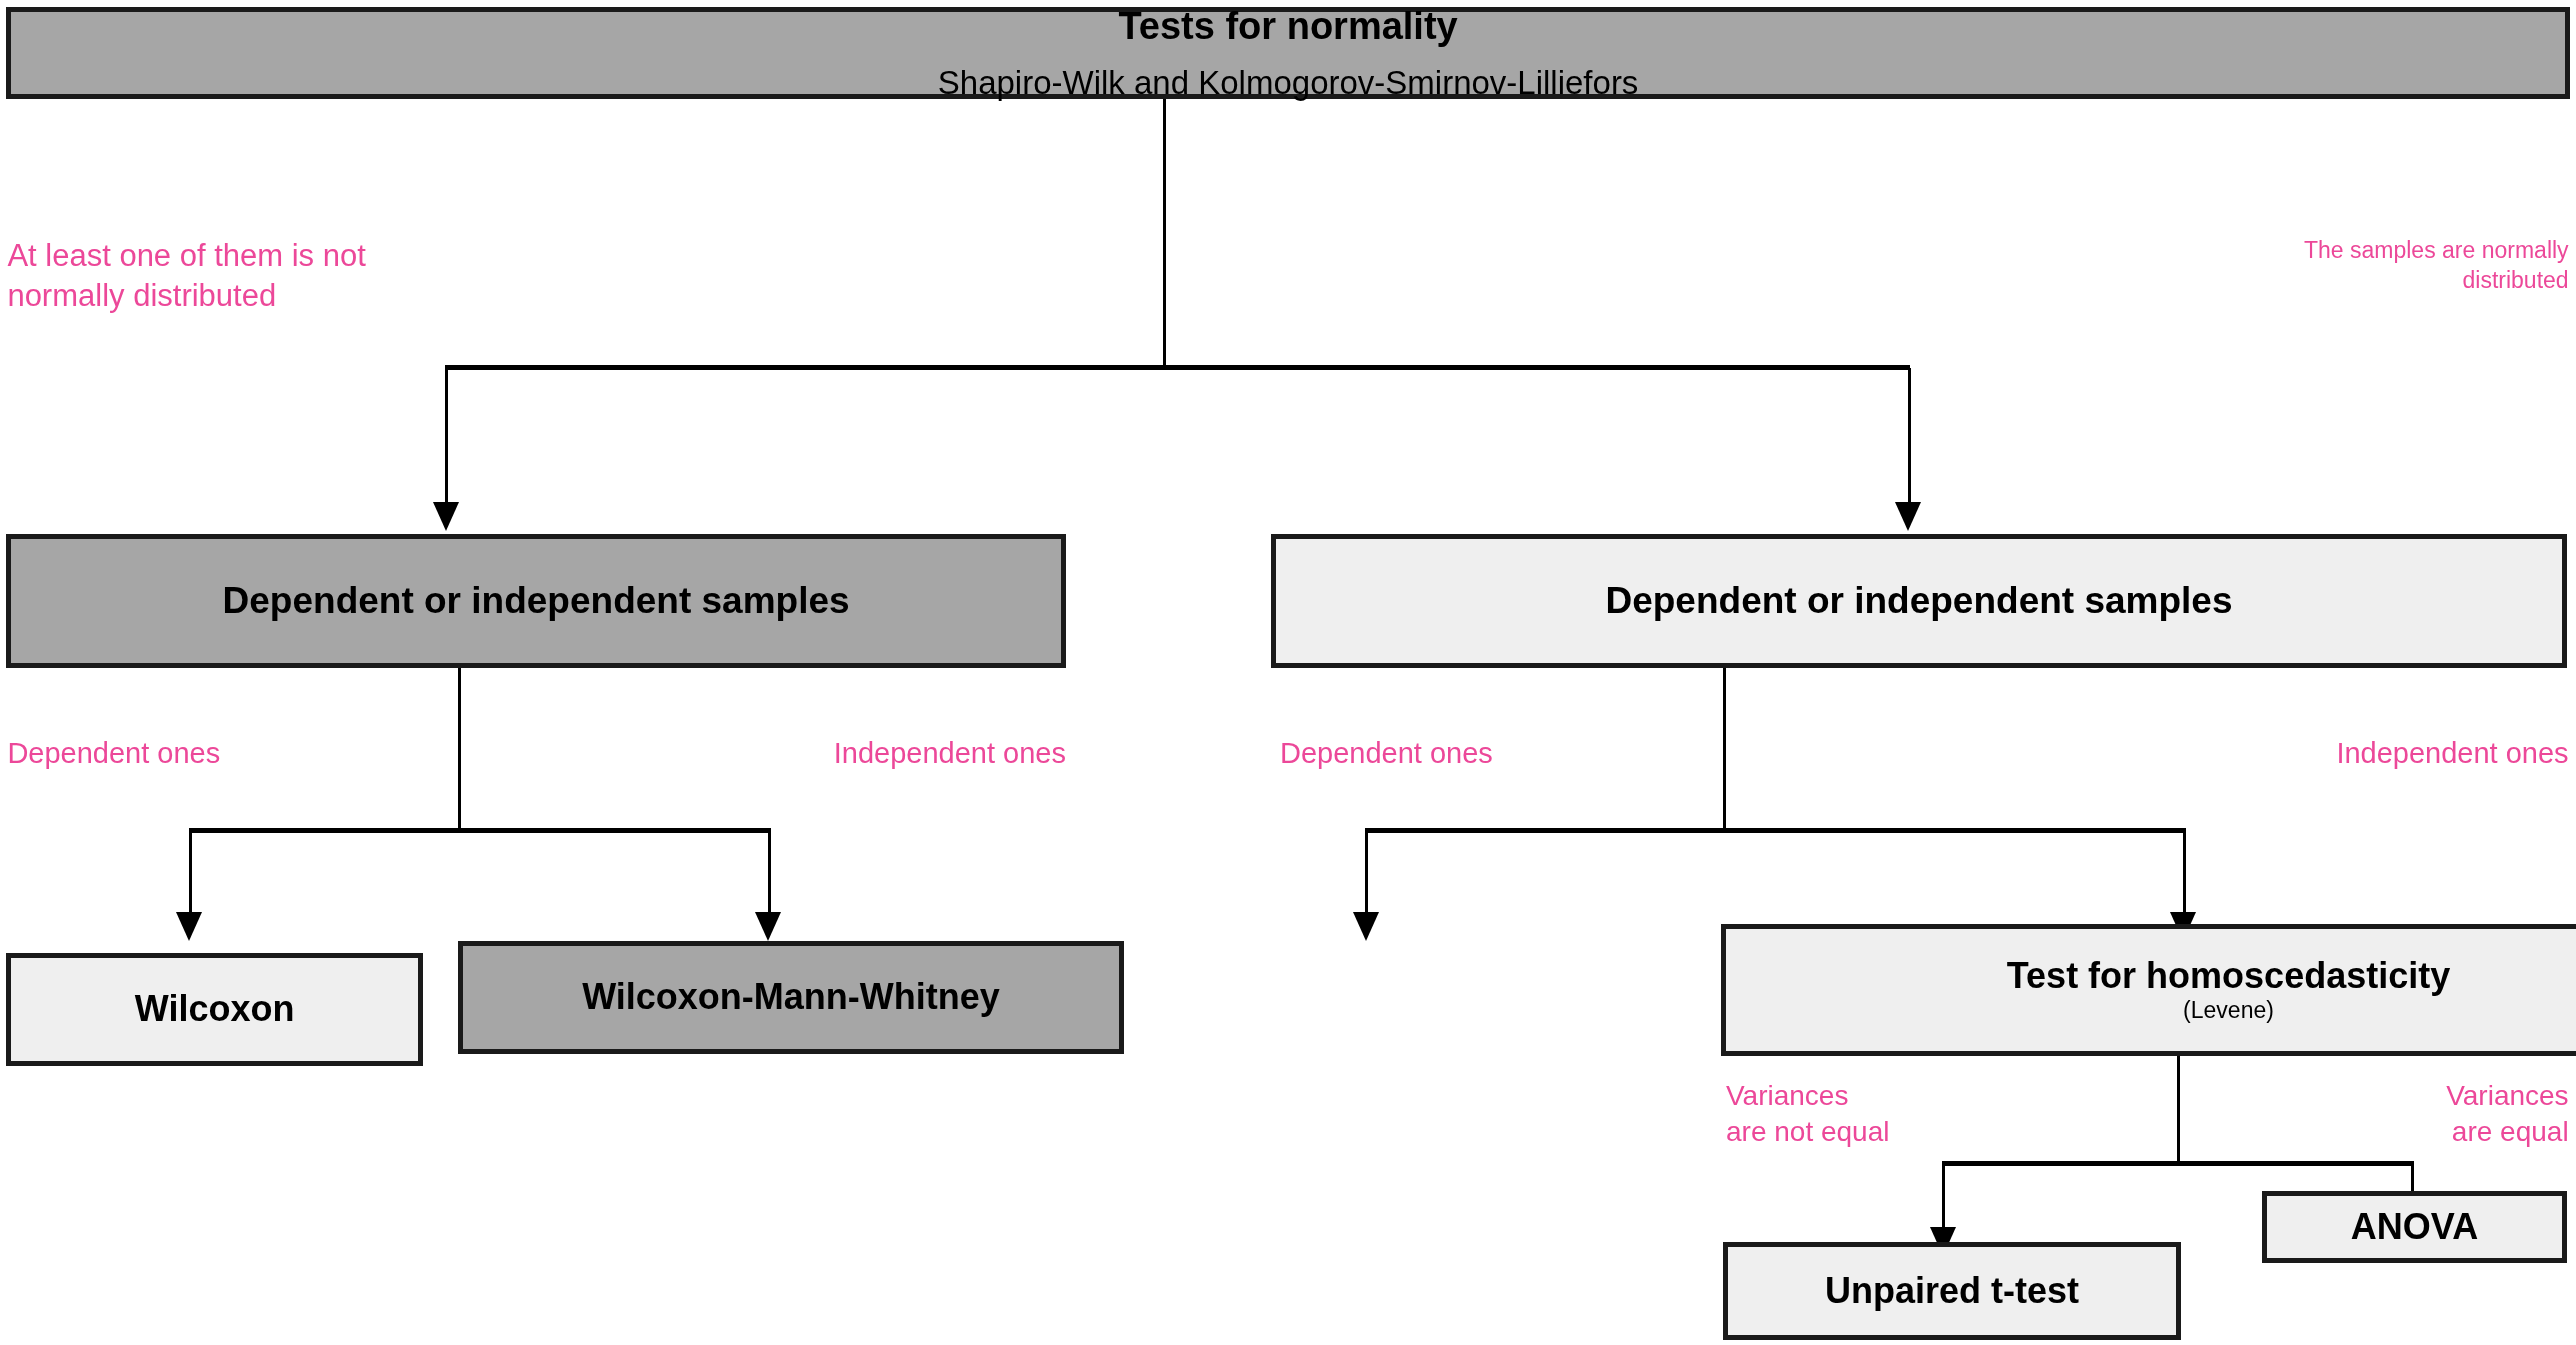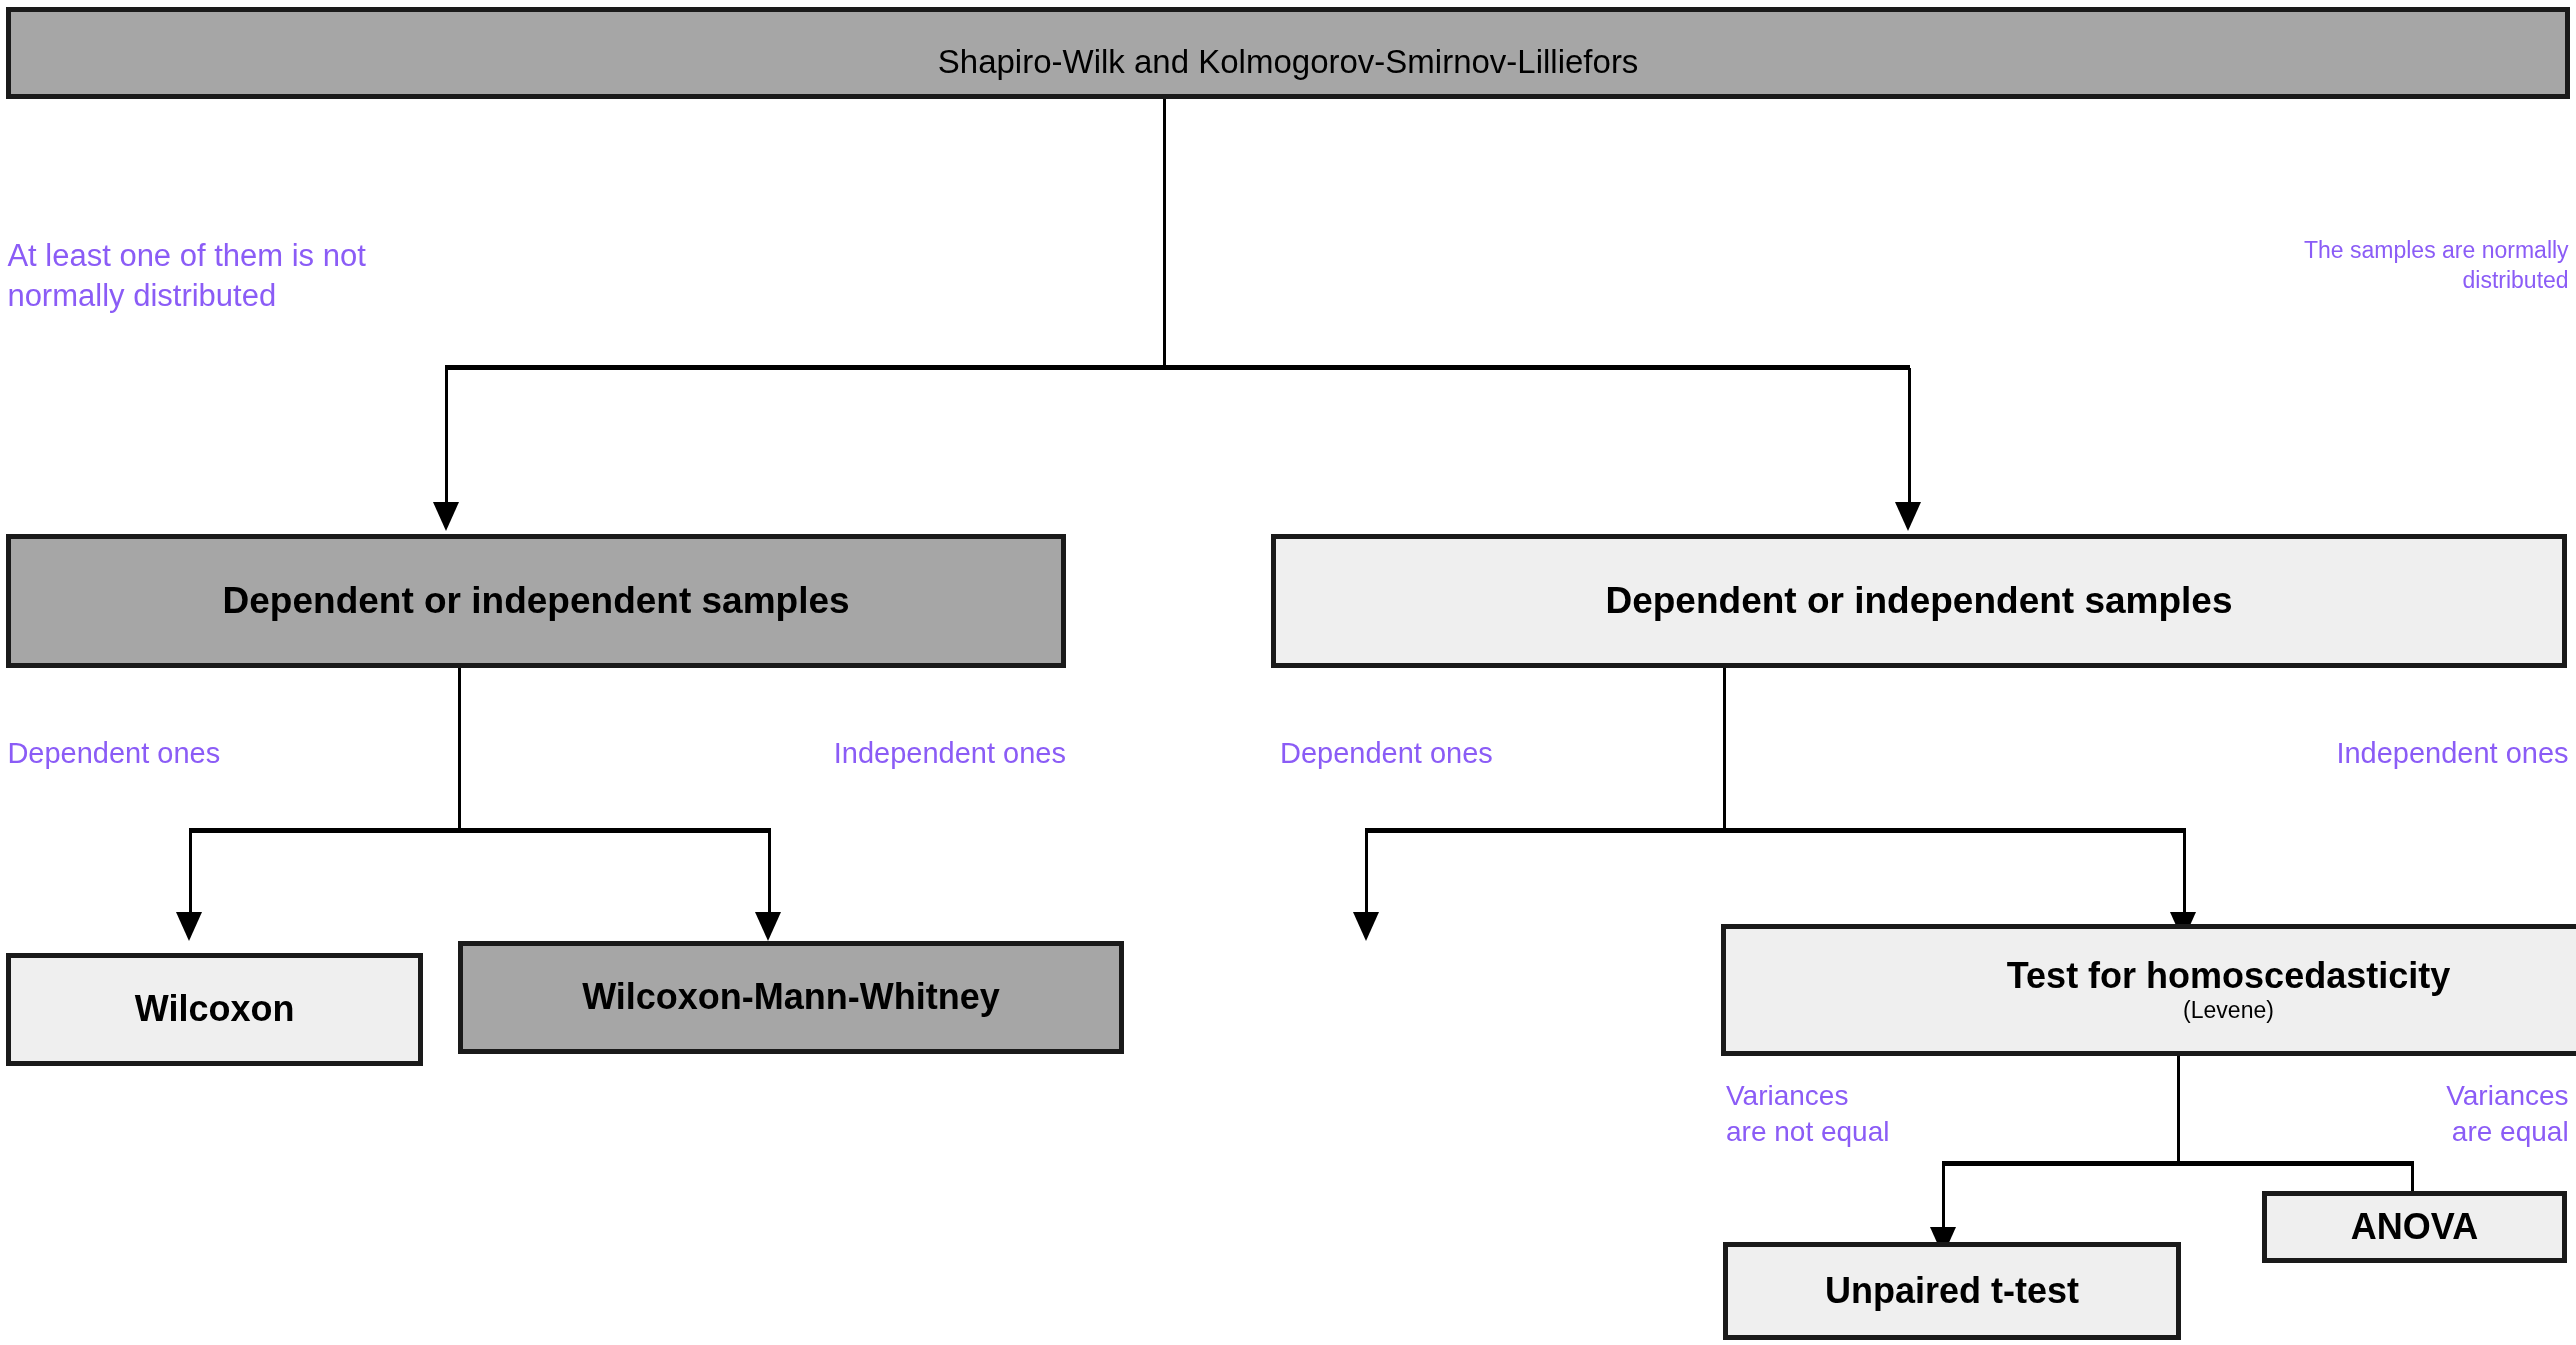--- a/index.html
+++ b/index.html
@@ -35,21 +35,21 @@
   .node .title {
     font-weight: bold;
   }
   .node .sub {
     font-weight: normal;
   }
 
   
   .elabel {
     position: absolute;
-    color: #8b5cf6;
+    color: #ec4899;
     line-height: 1.30;
     white-space: pre-line;
   }
   .elabel.right  { text-align: right; }
   .elabel.left   { text-align: left;  }
 
   
   .vline {
     position: absolute;
     background: #000000;
@@ -68,20 +68,21 @@
     border-right: 13.5px solid transparent;
     border-top: 29px solid #000000;
   }
 </style>
 </head>
 <body>
 
 <div id="canvas">
 
   <div class="node fill-gray" style="left:6.1px; top:7.4px; width:2564px; height:92px; padding:0 12.3px;">
+    <div class="title" style="font-size:38px;">Tests for normality</div>
     <div class="sub" style="font-size:33px; margin-top:18px;">Shapiro-Wilk and Kolmogorov-Smirnov-Lilliefors</div>
   </div>
 
   <div class="vline" style="left:1163px; top:99px; height:268px;"></div>
 
   <div class="hline" style="left:445px; top:365px; width:1465px;"></div>
 
   <div class="vline" style="left:445px; top:368px; height:137px;"></div>
   <div class="arrow" style="left:433px; top:502px;"></div>
 

